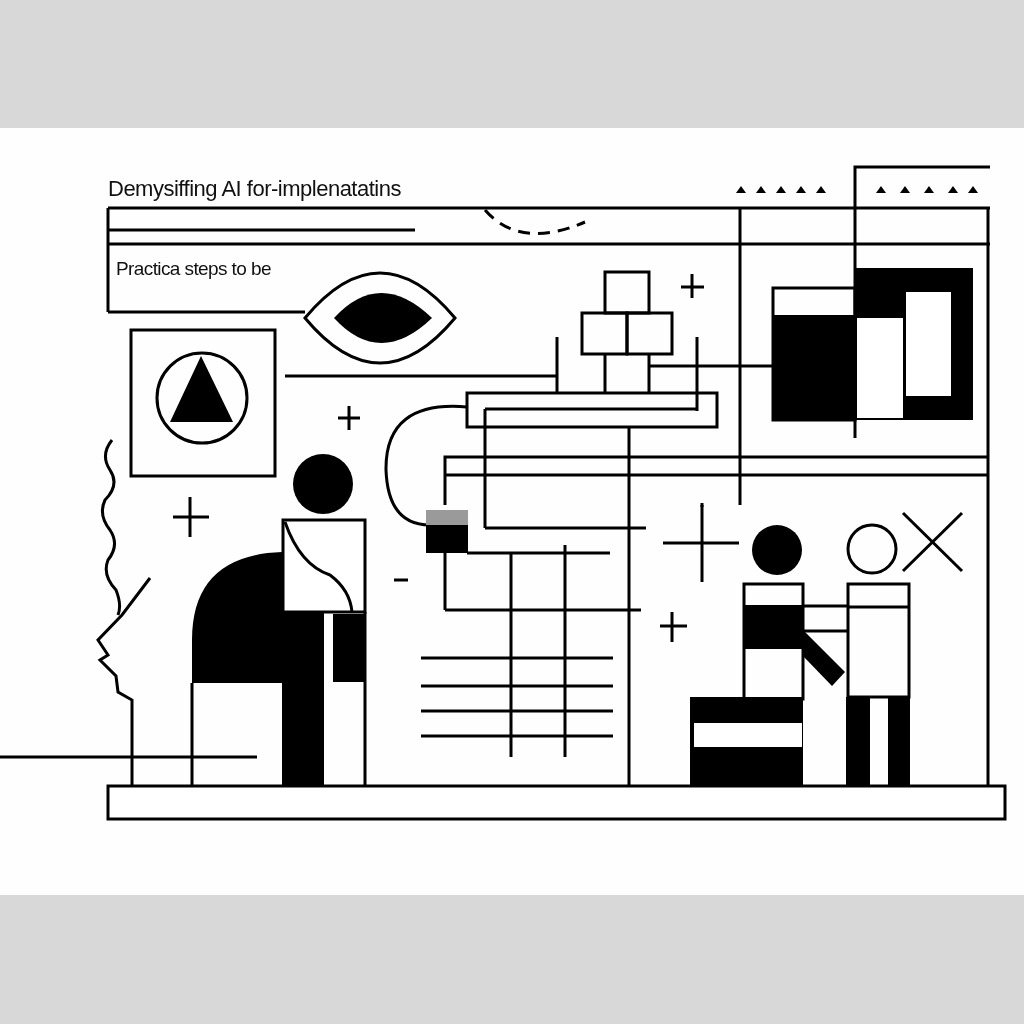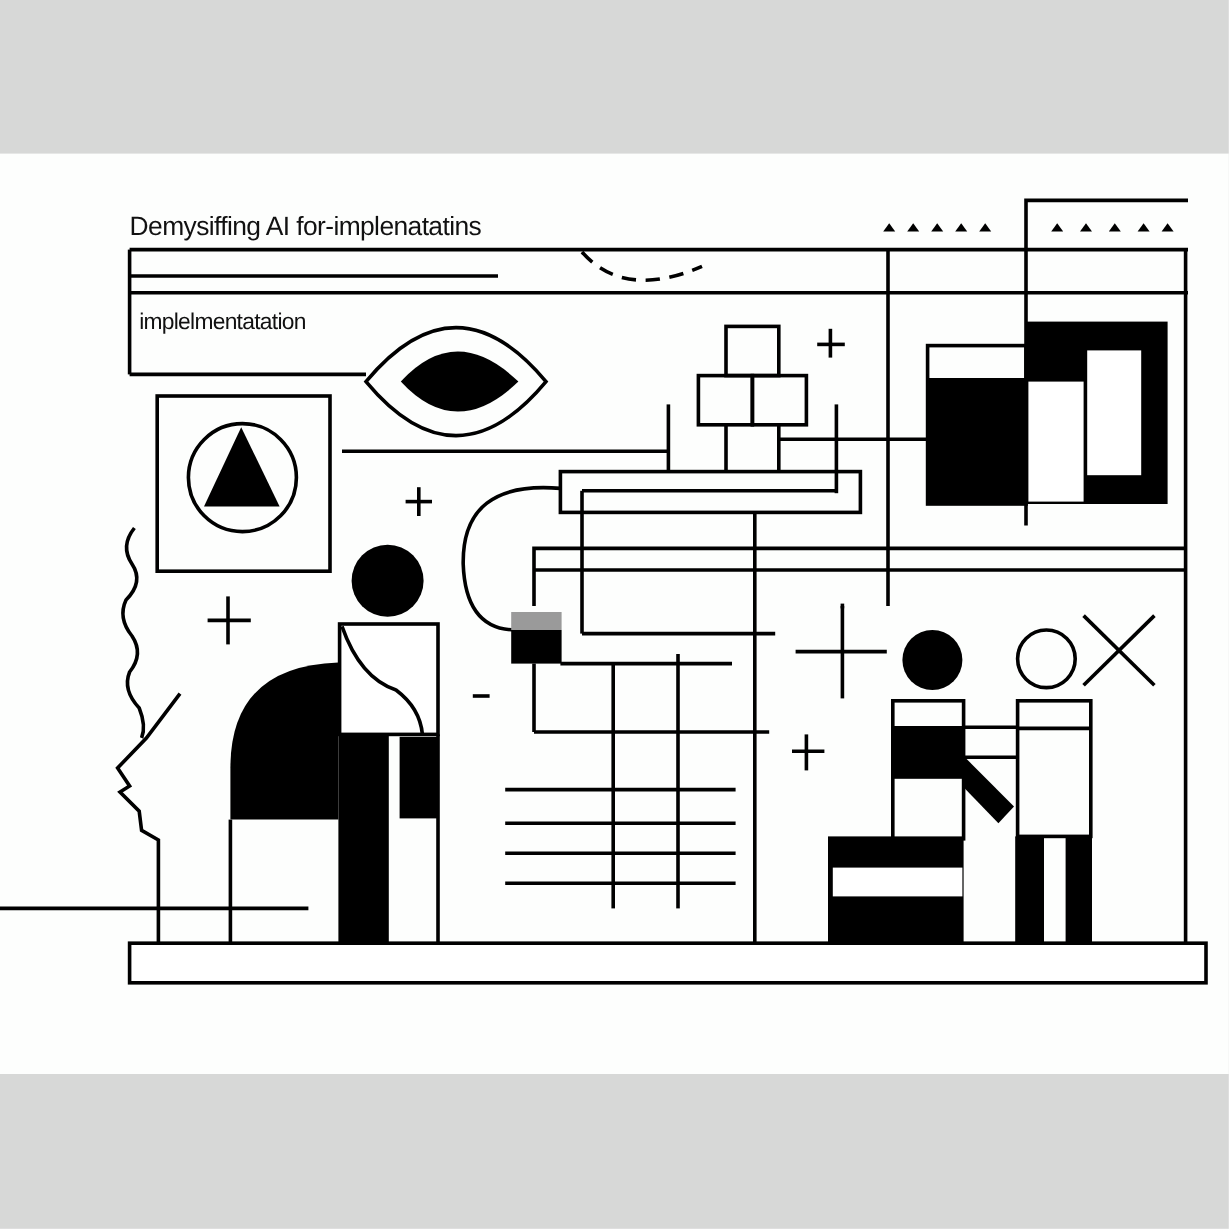--- a/index.html
+++ b/index.html
@@ -160,14 +160,14 @@
     <line x1="848" y1="607" x2="909" y2="607"></line>
     <rect x="846" y="697" width="24" height="88" fill="#000" stroke="none"></rect>
     <rect x="888" y="697" width="22" height="88" fill="#000" stroke="none"></rect>
   </g>
 
   <rect x="108" y="786" width="897" height="33" fill="#fff"></rect>
 </svg>
 
 <div class="title">Demysiffing AI for-implenatatins</div>
 <div class="subtitle">
-  <div>implelmentatation</div>
+  <div>Practica steps to be</div>
 </div>
 
 </body></html>

